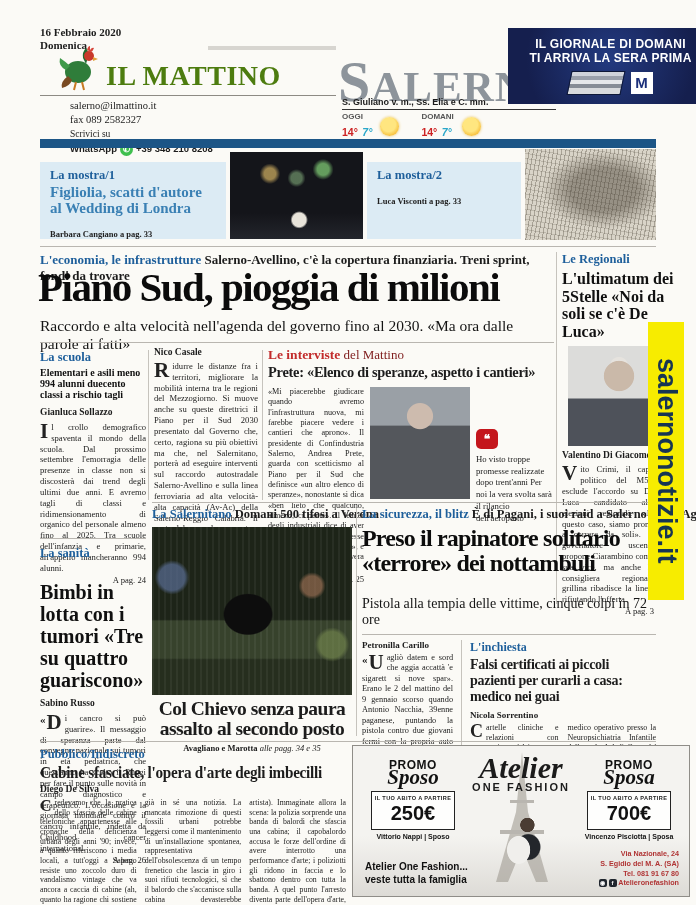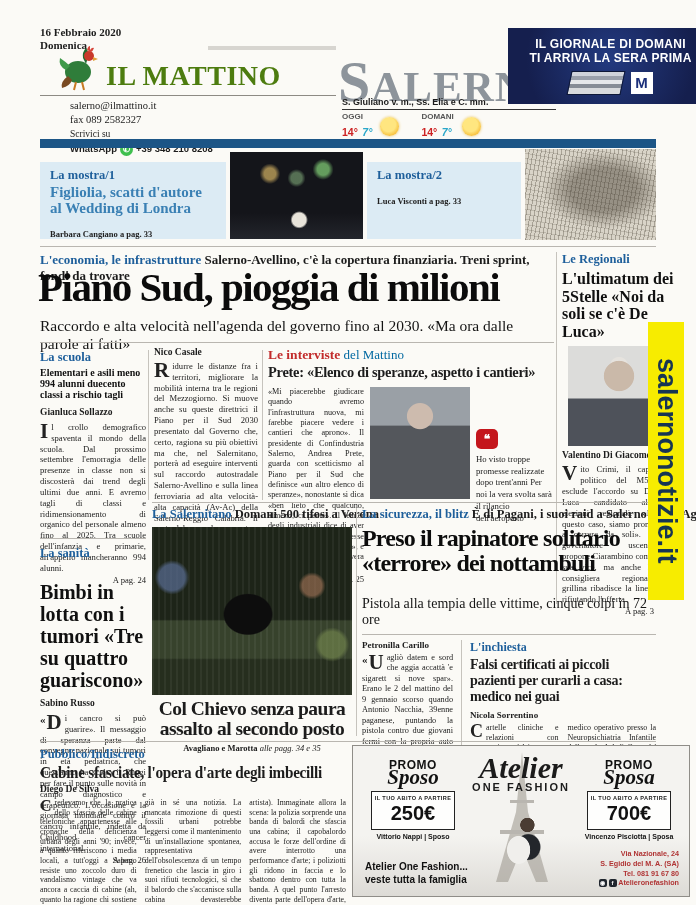--- a/index.html
+++ b/index.html
@@ -69,21 +69,21 @@
   .sec-label{font-size:12.5px;font-weight:bold;color:#1e5f9b;}
   .sec-title{font-weight:bold;line-height:1.1;color:#101010;}
   .byline{font-weight:bold;font-size:9.5px;}
   .body-txt{font-size:8.6px;line-height:1.26;text-align:justify;color:#222;}
   .pageref{text-align:right;font-size:8.6px;margin-top:1px;}
   .dc{float:left;font-weight:bold;font-size:21px;line-height:.85;margin:1px 3px 0 0;}
   .openq{float:left;font-size:11px;font-weight:bold;margin-right:1px;}
 
   
   .int-label-red{color:#c22b2b;font-weight:bold;font-size:13.5px;}
-  .int-label-gray{color:#0369a1;font-size:13px;}
+  .int-label-gray{color:#7f1d1d;font-size:13px;}
   .int-title{font-size:15.5px;font-weight:bold;letter-spacing:-.3px;transform:scaleX(.93);transform-origin:left;white-space:nowrap;}
   .photo-prete{width:100px;height:112px;background:
      radial-gradient(circle at 50% 26%, #cdbbae 0 13%, rgba(0,0,0,0) 14%),
      linear-gradient(180deg,#9aa0a6 0 34%, #54575c 35% 100%);}
   .quote-icon{width:22px;height:20px;border-radius:5px;background:#c4161c;color:#fff;
               font-size:12px;font-weight:900;text-align:center;line-height:20px;font-family:"Liberation Sans",sans-serif;}
   .quote-txt{font-size:8.7px;line-height:1.35;margin-top:5px;color:#222;}
 
   
   .photo-salernitana{left:152px;top:527px;width:200px;height:168px;background:

